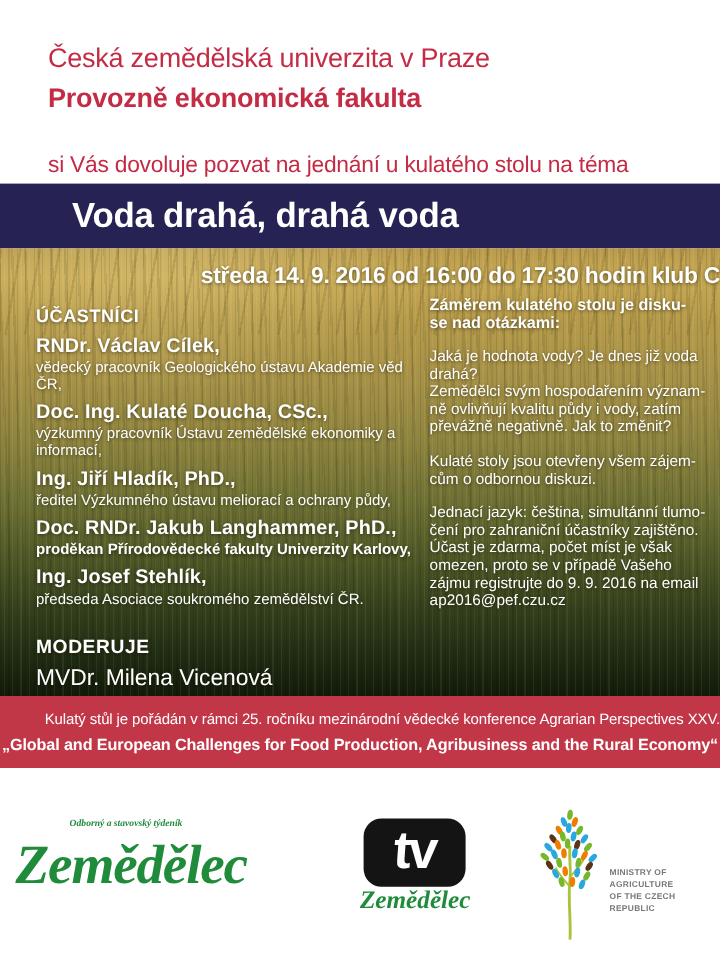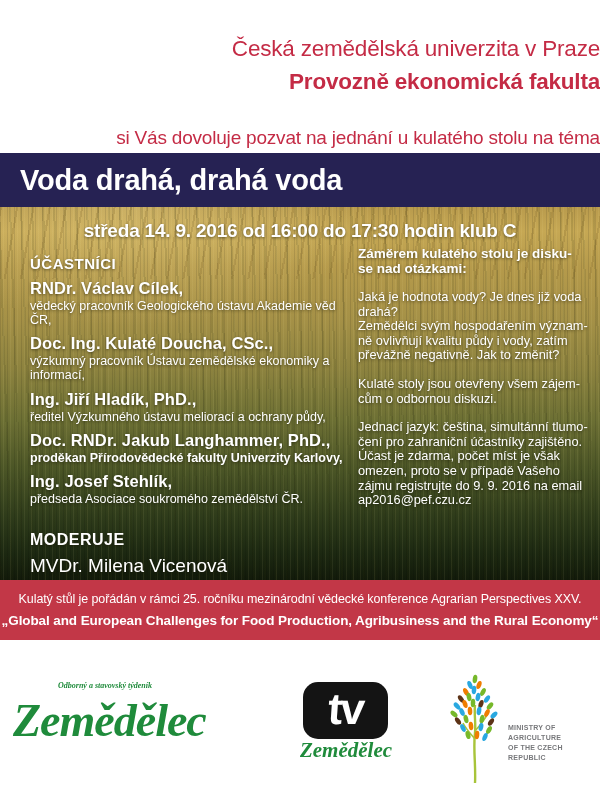--- a/index.html
+++ b/index.html
@@ -1,62 +1,62 @@
 <!DOCTYPE html>
 <html><head>
 <meta charset="utf-8">
 <style>
   html,body{margin:0;padding:0;background:#fff;}
   .poster{
     position:relative;width:600px;height:800px;overflow:hidden;background:#fff;
     font-family:"Liberation Sans","DejaVu Sans",sans-serif;
   }
   
-  .header{height:153px;background:#fff;box-sizing:border-box;padding:36px 0 0 40px;text-align:right;}
+  .header{height:153px;background:#fff;box-sizing:border-box;padding:36px 0 0 40px;}
   .u-title{color:#c42b45;font-size:22.5px;letter-spacing:-0.2px;}
   .f-title{color:#c42b45;font-size:22.5px;font-weight:bold;margin-top:7px;letter-spacing:-0.2px;}
   .invite{color:#c42b45;font-size:19px;margin-top:32px;letter-spacing:-0.2px;}
   
-  .title-banner{height:54px;background:#262253;display:flex;align-items:center;padding-left:20px;}
+  .title-banner{height:54px;background:#262253;display:flex;align-items:center;padding-left:60px;}
   .title-banner .t{color:#fff;font-weight:bold;font-size:29px;letter-spacing:-0.2px;}
   
   .photo{
     position:relative;height:373px;color:#fff;
     background:
       radial-gradient(ellipse 340px 170px at 22% 0%, rgba(242,222,152,.30), transparent 70%),
       linear-gradient(180deg,#b99b4d 0px,#c6a854 24px,#b59a4b 62px,#a59147 112px,
         #8d833f 162px,#6d7034 212px,#4b5526 262px,#303d1b 307px,#1c2811 347px,#121a0a 373px);
   }
   .photo::before{
     content:"";position:absolute;inset:0;pointer-events:none;
     background:
       repeating-linear-gradient(90deg, rgba(0,0,0,.10) 0 1px, transparent 1px 3px,
         rgba(255,240,170,.07) 3px 4px, transparent 4px 7px),
       repeating-linear-gradient(88deg, rgba(40,45,10,.12) 0 2px, transparent 2px 11px);
   }
   .tracks{position:absolute;top:0;left:0;right:0;height:72px;pointer-events:none;
     background:repeating-linear-gradient(100deg, rgba(110,85,30,.20) 0 2px, transparent 2px 16px);}
   .photo .txt{text-shadow:0 1px 3px rgba(20,18,0,.55);}
-  .date{position:absolute;top:13px;left:0;right:0;text-align:center;
+  .date{position:absolute;top:13px;left:0;right:0;text-align:right;
     color:#fff;font-weight:bold;font-size:19px;letter-spacing:-0.2px;}
   .col-left{position:absolute;left:30px;top:48px;width:328px;z-index:2;}
   .heading{font-size:15px;font-weight:bold;letter-spacing:.5px;}
   .p-name{font-size:16.5px;font-weight:bold;margin-top:7px;letter-spacing:.1px;}
   .p-role{font-size:12.5px;line-height:1.13;margin-top:1px;}
   .p-role.bold{font-weight:bold;}
   .moderuje{margin-top:25px;font-size:16px;font-weight:bold;letter-spacing:.5px;}
   .mod-name{font-size:19px;margin-top:6px;}
   .col-right{position:absolute;left:358px;top:39px;width:238px;z-index:2;
     font-size:12.8px;line-height:14.6px;}
   .intro{font-weight:bold;font-size:13.5px;line-height:15px;}
   .para{margin-top:14px;}
   
   .conf-banner{height:60px;background:#c23747;color:#fff;text-align:center;
     box-sizing:border-box;padding-top:12px;}
-  .conf-line1{font-size:12.5px;letter-spacing:-0.1px;}
+  .conf-line1{font-size:12.5px;letter-spacing:-0.1px;text-align:right;}
   .conf-line2{font-size:13.5px;font-weight:bold;margin-top:7px;letter-spacing:-0.1px;}
   
   .footer{position:relative;height:160px;background:#fff;}
   .zem-tagline{position:absolute;left:58px;top:41px;color:#1f8b3b;
     font-family:"Liberation Serif","DejaVu Serif",serif;font-style:italic;font-weight:bold;font-size:8px;}
   .zem-word{position:absolute;left:13px;top:58px;color:#1f8b3b;
     font-family:"Liberation Serif","DejaVu Serif",serif;font-style:italic;font-weight:bold;
     font-size:46px;line-height:1;letter-spacing:-1px;}
   .tv-box{position:absolute;left:303px;top:42px;width:85px;height:57px;background:#141414;
     border-radius:15px;display:flex;align-items:center;justify-content:center;}

